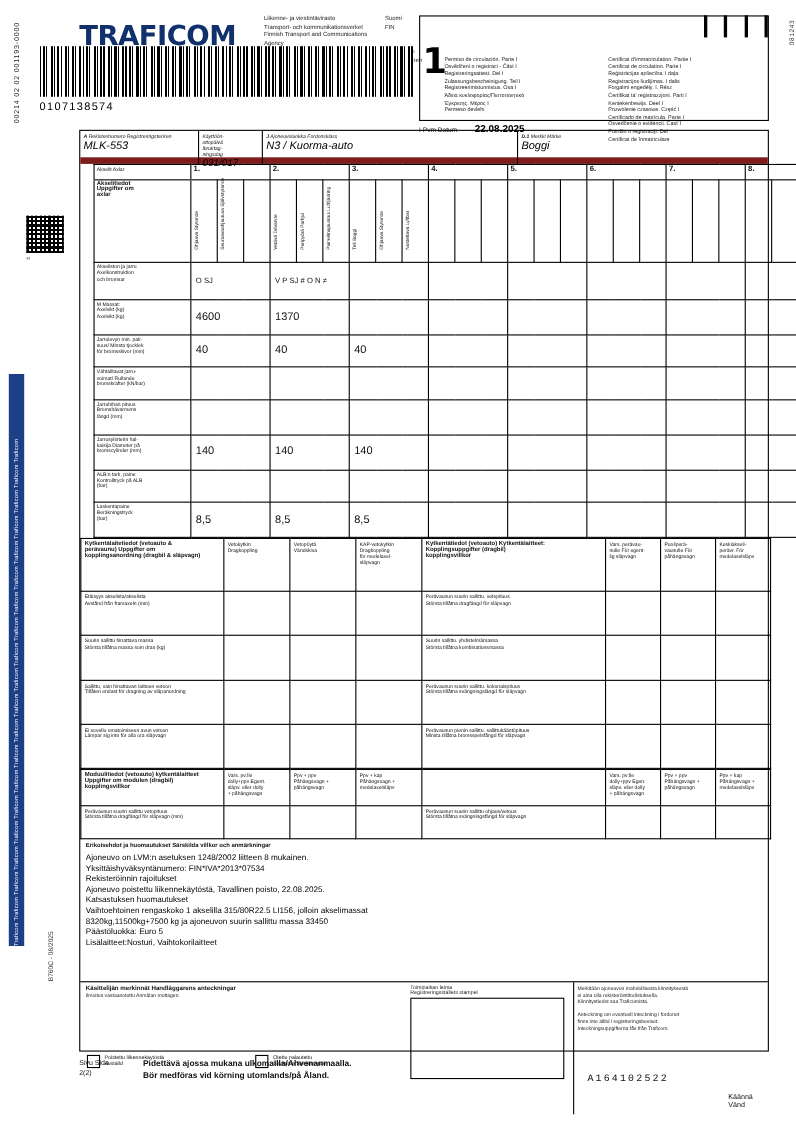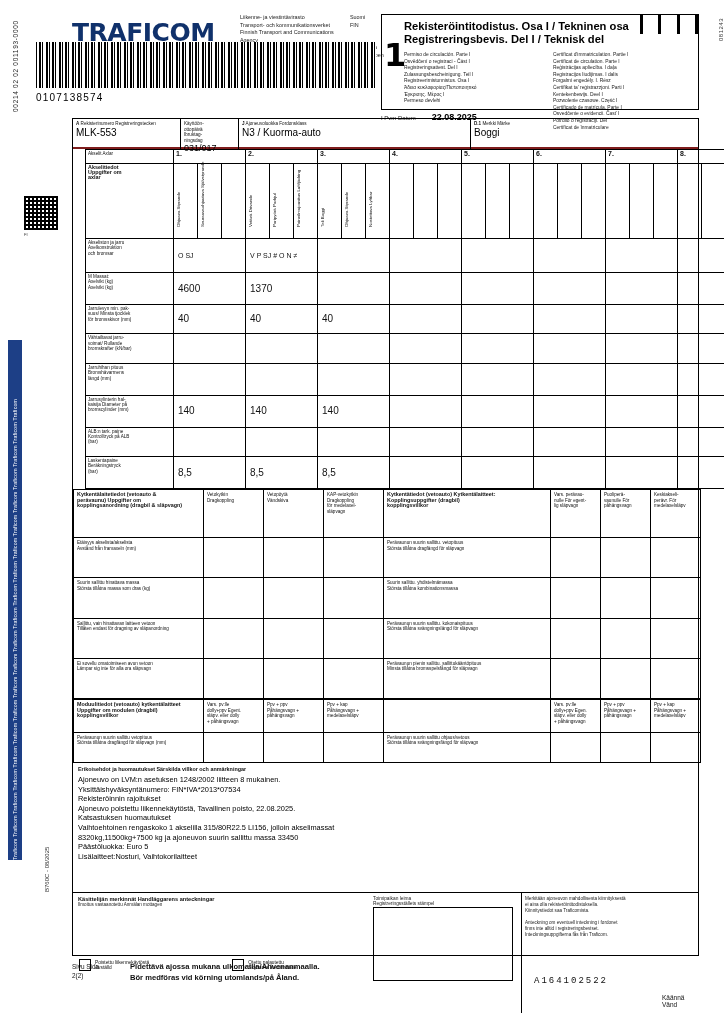--- a/index.html
+++ b/index.html
@@ -100,21 +100,21 @@
   }
   .date-line b { font-size:9px; color:#000; margin-left:16px; }
 
   
   .frame { position:absolute; left:72px; top:118px; width:627px; height:838px; border:1.1px solid #000; }
 
   .cell-lbl { font-size:4.6px; line-height:5.6px; color:#111; }
   .cell-val { font-size:10px; color:#000; }
 
   
-  .rowA { position:absolute; left:0; top:0; width:100%; height:30px; border-bottom:2px solid #7f1d1d; }
+  .rowA { position:absolute; left:0; top:0; width:100%; height:30px; border-bottom:6px solid #7f1d1d;font-style:italic; }
   .rowA .c { position:absolute; top:0; height:30px; border-right:1px solid #000; padding:2px 3px; }
   .rowA .c:last-child { border-right:none; }
 
   
   .axt { position:absolute; left:0; top:30px; width:100%; height:340px;margin-left:12px; }
   .axt table { border-collapse:collapse; width:100%; height:100%; table-layout:fixed; }
   .axt td { border:1px solid #000; padding:1px 2px; vertical-align:top; font-size:4.6px; line-height:5.4px; }
   .axt td.lab { width:88px; }
   .axt td.val { font-size:10px; vertical-align:middle; padding-left:4px; }
   .axt .hdr { font-size:7px; font-weight:bold; }
@@ -195,24 +195,20 @@
 
   <div class="title-box"></div>
   <div class="bars">
       <span></span>
       <span></span>
       <span></span>
       <span></span>
     </div>
   <div class="right-code">081243</div>
   <div class="big-one">1</div>
-  <div class="title-main">
-    <div>Rekisteröintitodistus. Osa I / Tekninen osa</div>
-    <div>Registreringsbevis. Del I / Teknisk del</div>
-  </div>
   <div class="title-cols">
     <div class="col" style="white-space:pre-line">Permiso de circulación. Parte I
 Osvědčení o registraci - Část I
 Registreringsattest. Del I
 Zulassungsbescheinigung. Teil I
 Registreerimistunnistus. Osa I
 Άδεια κυκλοφορίας/Πιστοποιητικό
 Έγκρισης. Μέρος I
 Permeso devlehi</div>
     <div class="col" style="white-space:pre-line">Certificat d'immatriculation. Partie I

